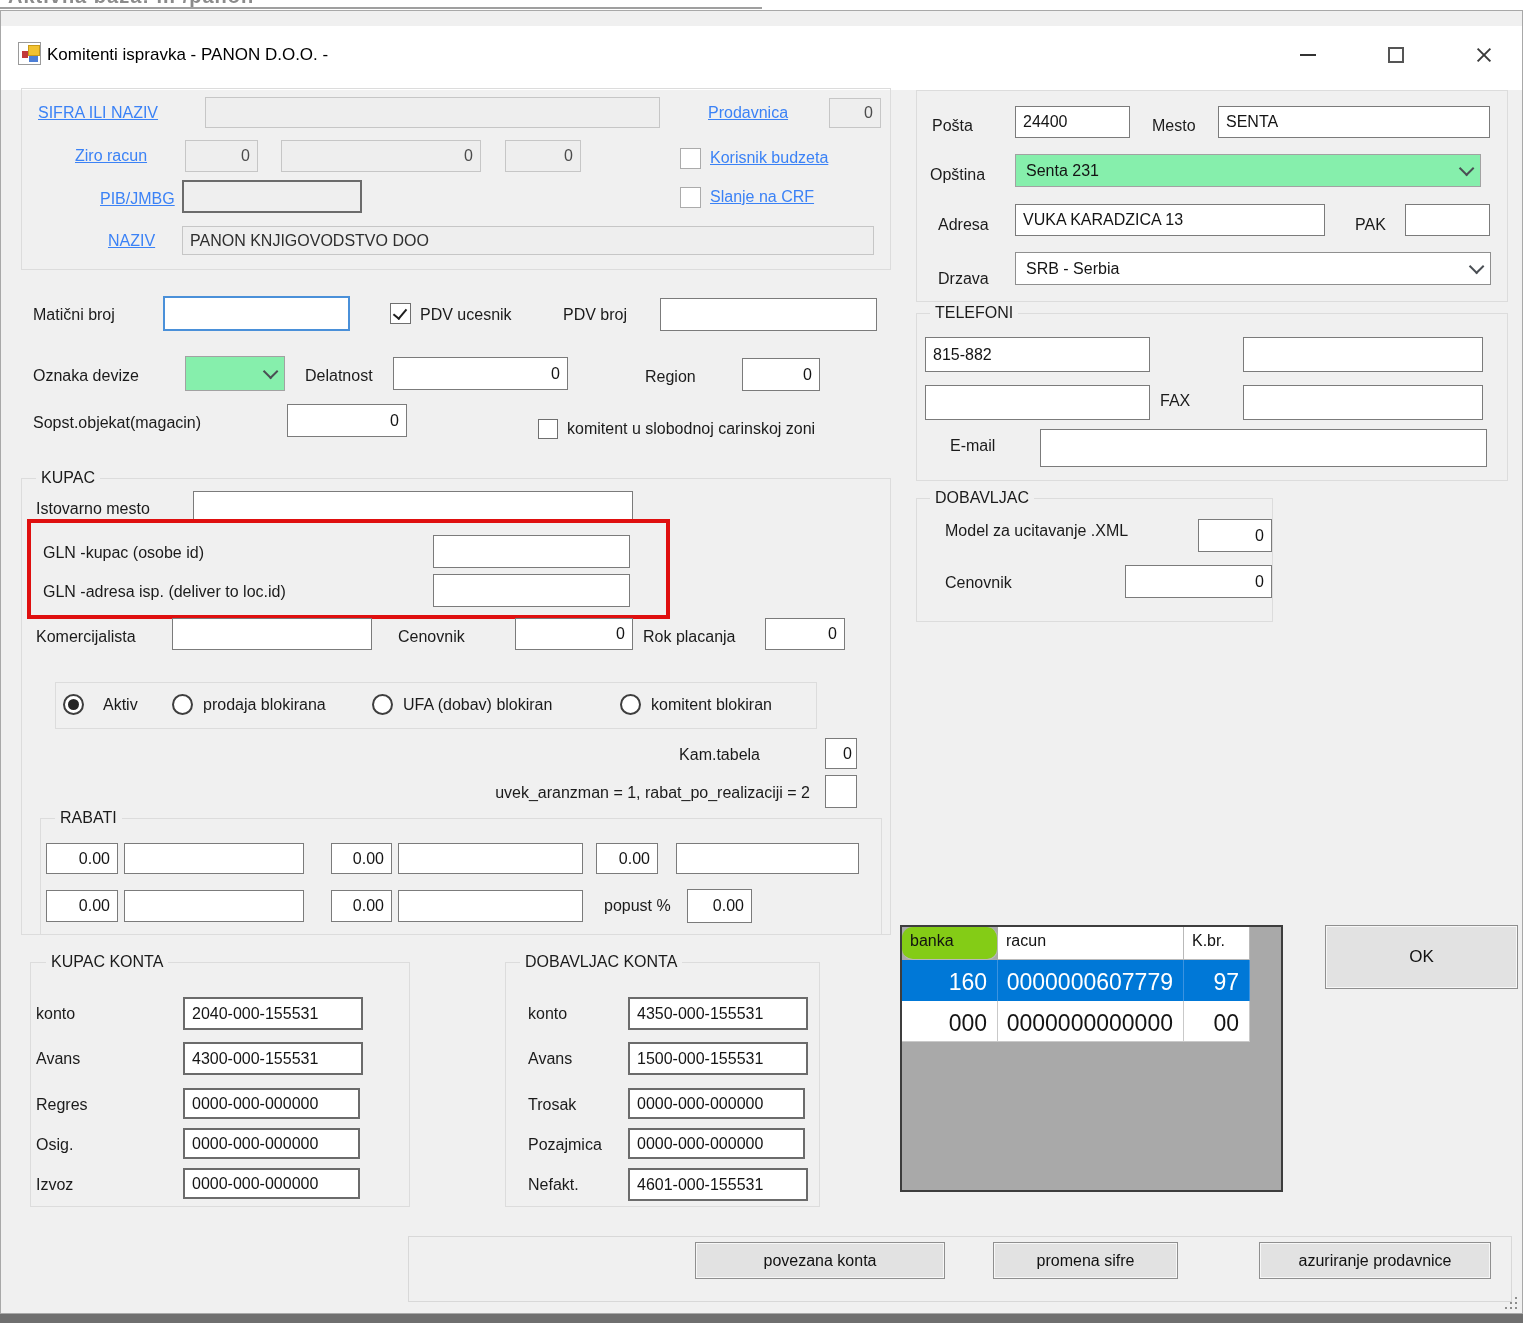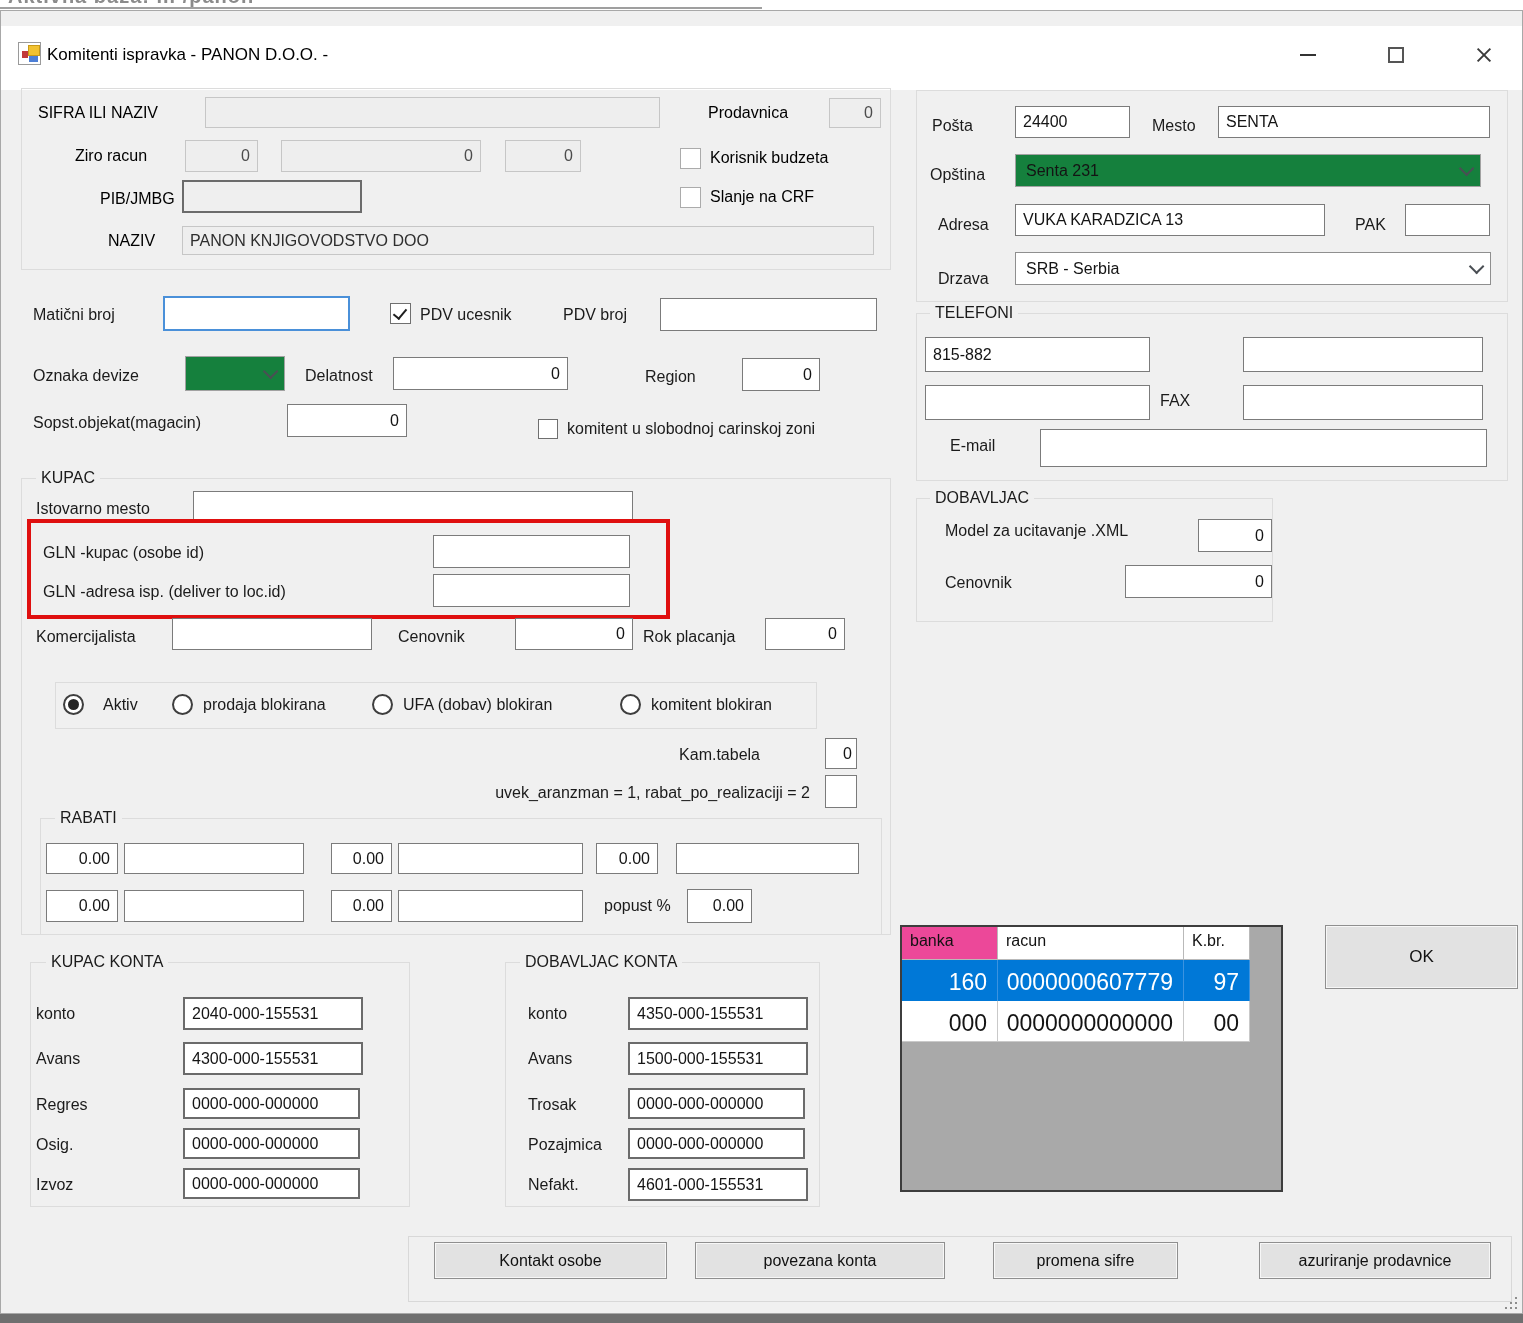--- a/index.html
+++ b/index.html
@@ -19,46 +19,46 @@
   .app-icon .b{position:absolute;left:10px;top:13px;width:9px;height:6px;background:#4d7fd6;}
   .winbtn{position:absolute;top:12px;width:34px;height:34px;display:flex;align-items:center;justify-content:center;}
   .glyph-min{width:16px;height:2px;background:#333;}
   .glyph-max{width:16px;height:16px;border:2px solid #555;box-sizing:border-box;}
   .glyph-close{position:relative;width:20px;height:20px;}
   .glyph-close i{position:absolute;left:1px;top:9px;width:18px;height:2px;background:#3a3a3a;}
   .glyph-close i:first-child{transform:rotate(45deg);}
   .glyph-close i:last-child{transform:rotate(-45deg);}
   
   .lbl{position:absolute;font-size:16px;color:#1b1b1b;white-space:nowrap;}
-  .lbl.dis{color:#000000;}
+  .lbl.dis{color:#3b82f6;text-decoration:underline;}
   .fld{position:absolute;box-sizing:border-box;border:1px solid #7b7b7b;background:#fff;
        font:16px "Liberation Sans",sans-serif;padding:0 7px;color:#141414;outline:none;}
   .fld.num{text-align:right;}
   .fld.dis{background:#eeeeee;border-color:#c6c6c6;color:#4c4c4c;}
   .fld.dark{border:2px solid #6b6b6b;background:#efefef;}
   .fld.focus{border:2px solid #4a90d9;background:#fff;}
   .combo{position:absolute;box-sizing:border-box;border:1px solid #8f8f8f;background:#fff;display:flex;align-items:center;padding:0 10px;font-size:16px;color:#141414;}
-  .combo.gray{background:#15803d;border-color:#a2a2a2;}
+  .combo.gray{background:#86efac;border-color:#a2a2a2;}
   .combo .chev{margin-left:auto;width:9px;height:9px;border-right:2px solid #4a4f54;border-bottom:2px solid #4a4f54;transform:rotate(45deg) translateY(-3px);}
   .cb{position:absolute;width:21px;height:21px;background:#fff;border:1px solid #6f6f6f;box-sizing:border-box;}
   .cb.dis{border-color:#ababab;}
   .cb.checked::after{content:"";position:absolute;left:5px;top:2px;width:6px;height:11px;border-right:2px solid #1e1e1e;border-bottom:2px solid #1e1e1e;transform:rotate(40deg);}
   .radio{position:absolute;width:21px;height:21px;border:2px solid #3e3e3e;border-radius:50%;background:#fff;box-sizing:border-box;}
   .radio.sel::after{content:"";position:absolute;left:3px;top:3px;right:3px;bottom:3px;background:#272727;border-radius:50%;}
   .grp{position:absolute;border:1px solid #dcdcdc;box-sizing:border-box;}
   .grp-title{position:absolute;font-size:16px;color:#1b1b1b;background:#f0f0f0;padding:0 5px;white-space:nowrap;}
   .btn{position:absolute;box-sizing:border-box;background:#e2e2e2;border:1px solid #8f8f8f;
        box-shadow:inset 0 0 0 1px #f7f7f7;display:flex;align-items:center;justify-content:center;
        font-size:16px;color:#111;cursor:default;}
   .annotation{position:absolute;border:4px solid #df0f0f;box-sizing:border-box;pointer-events:none;}
   
   .tbl{position:absolute;left:900px;top:925px;width:383px;height:267px;background:#a9a9a9;border:2px solid #3d3d3d;box-sizing:border-box;}
   .thead{display:flex;height:33px;}
   .hcell{box-sizing:border-box;background:#fff;border-right:1px solid #b9b9b9;border-bottom:1px solid #b9b9b9;font-size:16px;color:#111;padding:5px 8px 0 8px;}
-  .hcell.sel{background:#ec4899;}
+  .hcell.sel{background:#84cc16;border-radius:11px;}
   .trow{display:flex;height:41px;}
   .tcell{box-sizing:border-box;text-align:right;font-size:23px;padding:9px 10px 0 0;}
   .trow.selrow .tcell{background:#0078d7;color:#fff;border-right:1px solid #3b93e0;}
   .trow.plain .tcell{background:#fff;color:#141414;border-right:1px solid #c9c9c9;border-bottom:1px solid #c9c9c9;}
   .c1{width:96px;}.c2{width:186px;}.c3{width:66px;}
   
   .grip{position:absolute;right:6px;bottom:14px;width:12px;height:12px;}
   .grip i{position:absolute;width:2px;height:2px;background:#8d8d8d;}
   .bottom-strip{position:absolute;left:0;top:1314px;width:1523px;height:9px;background:#6f6f6f;}
 </style>
@@ -266,21 +266,20 @@
     <div class="trow plain">
       <div class="tcell c1">000</div>
       <div class="tcell c2">0000000000000</div>
       <div class="tcell c3">00</div>
     </div>
   </div>
 
   <div class="btn" style="left:1325px;top:925px;width:193px;height:64px;font-size:17px;">OK</div>
 
   <div class="grp" style="left:408px;top:1236px;width:1104px;height:66px;border-color:#d8d8d8;"></div>
-  <div class="btn" style="left:434px;top:1242px;width:233px;height:37px;">Kontakt osobe</div>
   <div class="btn" style="left:695px;top:1242px;width:250px;height:37px;">povezana konta</div>
   <div class="btn" style="left:993px;top:1242px;width:185px;height:37px;">promena sifre</div>
   <div class="btn" style="left:1259px;top:1242px;width:232px;height:37px;">azuriranje prodavnice</div>
 
   <div class="grip">
     <i style="right:0;bottom:0;left:10px;top:10px;"></i>
     <i style="left:10px;top:5px;"></i>
     <i style="left:10px;top:0;"></i>
     <i style="left:5px;top:10px;"></i>
     <i style="left:5px;top:5px;"></i>

